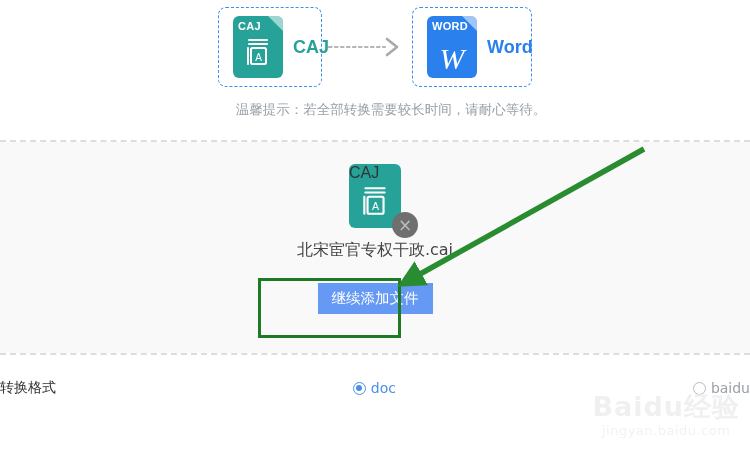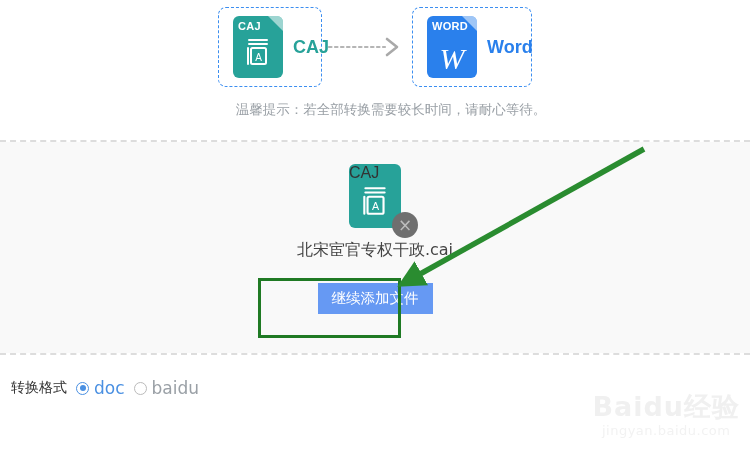--- a/index.html
+++ b/index.html
@@ -209,26 +209,25 @@
   .options {
     height: 98px;
     background: #ffffff;
     position: relative;
     padding-top: 19px;
     box-sizing: border-box;
   }
   .opt-row {
     display: flex;
     align-items: center;
-    justify-content: flex-start;
+    justify-content: space-between;
     gap: 9px;
     height: 28px;
     font-size: 14px;
     font-family: "DejaVu Sans", sans-serif;
-    margin-left: 11px;
   }
   .opt-title { color: #333; }
   .radio-opt {
     display: flex;
     align-items: center;
     gap: 5px;
     cursor: pointer;
   }
   .radio {
     width: 13px;
@@ -243,21 +242,21 @@
   .radio.checked { border-color: #4a90e2; }
   .radio.checked::after {
     content: "";
     position: absolute;
     left: 50%; top: 50%;
     transform: translate(-50%,-50%);
     width: 6px; height: 6px;
     border-radius: 50%;
     background: #4a90e2;
   }
-  .radio-label { color: #9aa0a6; font-size: 17px; }
+  .radio-label { color: #9aa0a6; font-size: 14px; }
   .radio-label.on { color: #4a90e2; }
 
   
   .annot-arrow {
     position: absolute;
     left: 0; top: 0;
     width: 750px; height: 450px;
     pointer-events: none;
   }
 

